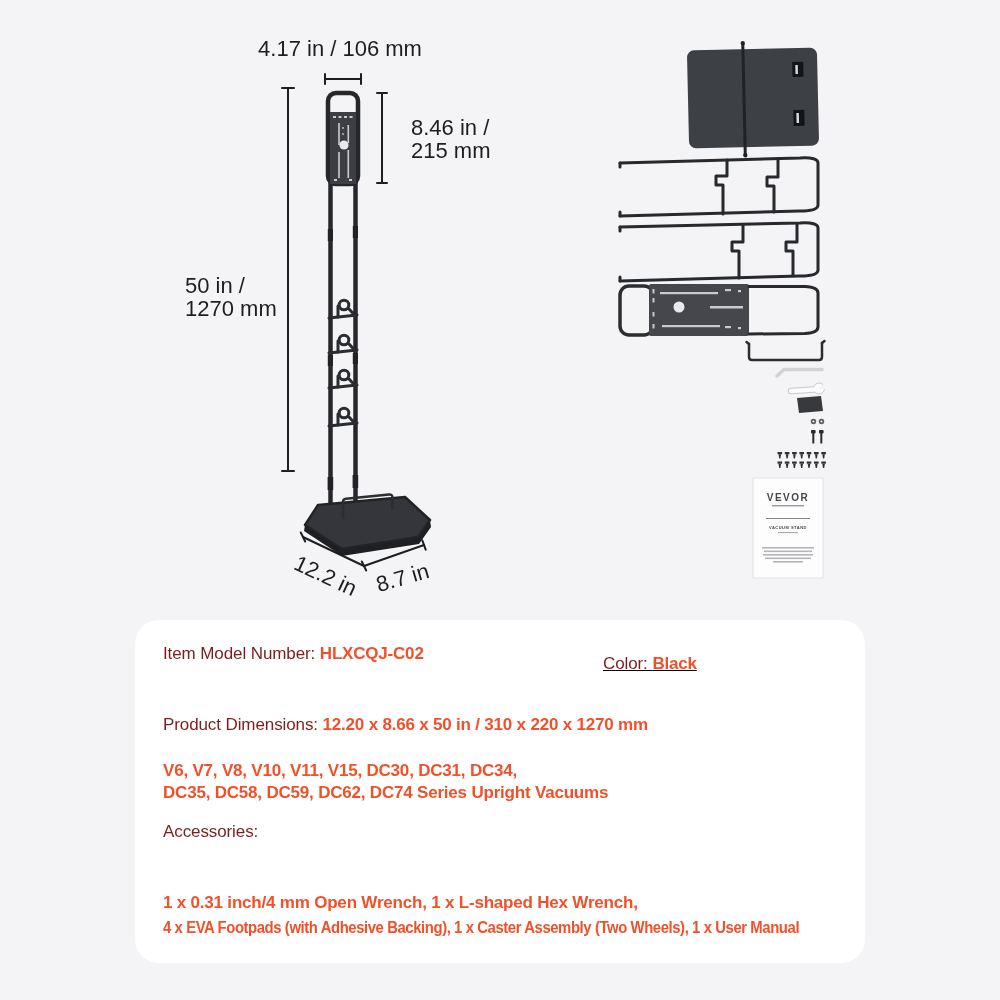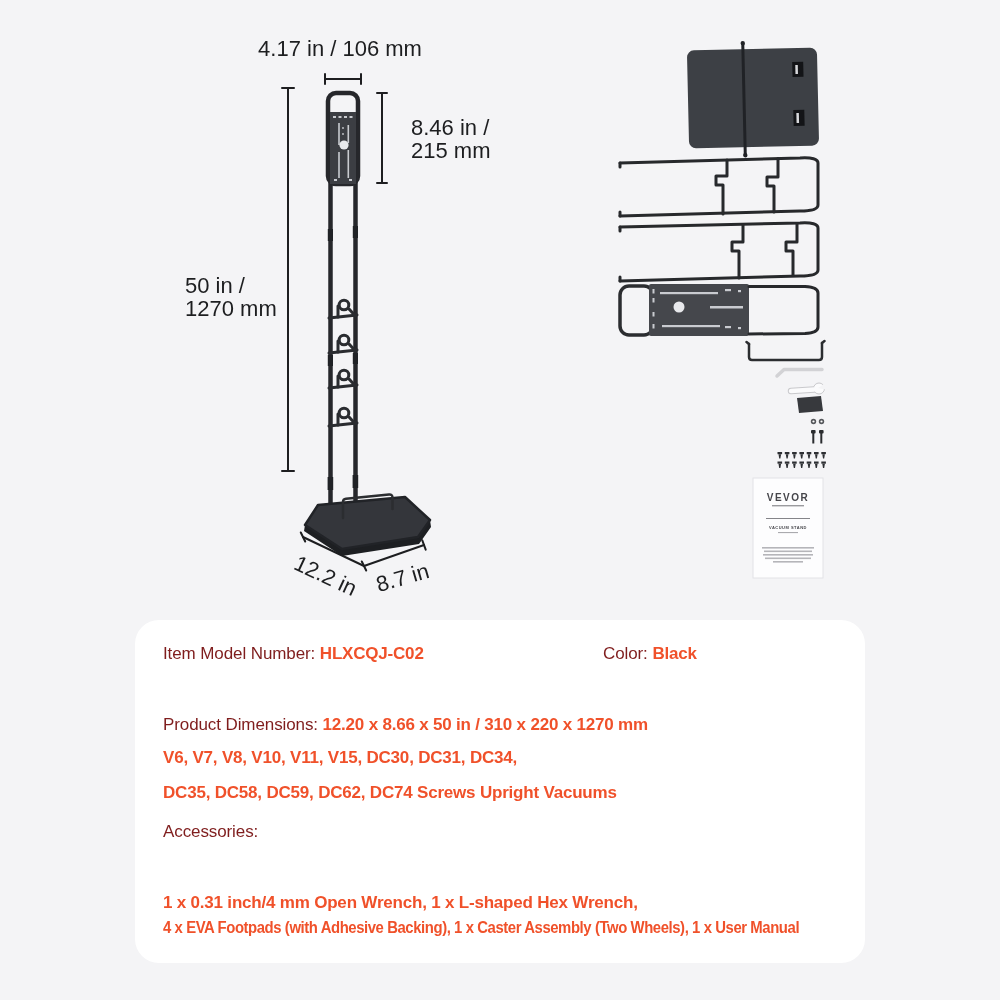--- a/index.html
+++ b/index.html
@@ -18,21 +18,21 @@
   .wire{stroke:#27292c;stroke-width:3;fill:none;stroke-linejoin:round;stroke-linecap:round;}
   .wire2{stroke:#2b2d30;stroke-width:2.5;fill:none;stroke-linejoin:round;stroke-linecap:round;}
   .hole{fill:#c9cbd0;}
   
   #spec-card{left:135px;top:620px;width:730px;height:343px;background:#ffffff;
              border-radius:24px;}
   .srow{position:absolute;left:28px;right:18px;height:20px;line-height:20px;
         white-space:nowrap;font-size:17px;}
   .lbl{color:#7f1d1d;font-weight:400;letter-spacing:-0.1px;}
   .val{color:#f0512a;font-weight:700;letter-spacing:-0.2px;}
-  .col2{position:absolute;left:440px;top:0;}
+  .col2{position:absolute;left:440px;top:10px;text-decoration:underline;}
   .tight{display:inline-block;transform:scaleX(0.93);transform-origin:0 50%;}
   .tight .val{font-size:16px;letter-spacing:-0.45px;}
   .man-txt{font-family:"Liberation Sans",sans-serif;font-weight:700;fill:#46464b;}
 </style>
 </head>
 <body>
 
 <svg id="stand-svg" class="abs" width="370" height="580" viewBox="0 0 370 580">
 
   <text class="dim" x="190" y="26" text-anchor="middle">4.17 in / 106 mm</text>
@@ -263,26 +263,26 @@
     <span class="lbl">Item Model Number: </span><span class="val">HLXCQJ-C02</span>
     <span class="col2"><span class="lbl">Color: </span><span class="val">Black</span></span>
   </div>
 
 
   <div class="srow" style="top:95px">
     <span class="lbl">Product Dimensions: </span><span class="val">12.20 x 8.66 x 50 in / 310 x 220 x 1270 mm</span>
   </div>
 
 
-  <div class="srow" style="top:128px">
+  <div class="srow" style="top:141px">
     <span class="val">V6, V7, V8, V10, V11, V15, DC30, DC31, DC34,</span>
   </div>
 
   <div class="srow" style="top:162.5px">
-    <span class="val">DC35, DC58, DC59, DC62, DC74 Screws Upright Vacuums</span>
+    <span class="val">DC35, DC58, DC59, DC62, DC74 Series Upright Vacuums</span>
   </div>
 
   <div class="srow" style="top:202px">
     <span class="lbl">Accessories:</span>
   </div>
 
 
 
   <div class="srow" style="top:273.3px">
     <span class="val">1 x 0.31 inch/4 mm Open Wrench, 1 x L-shaped Hex Wrench,</span>

